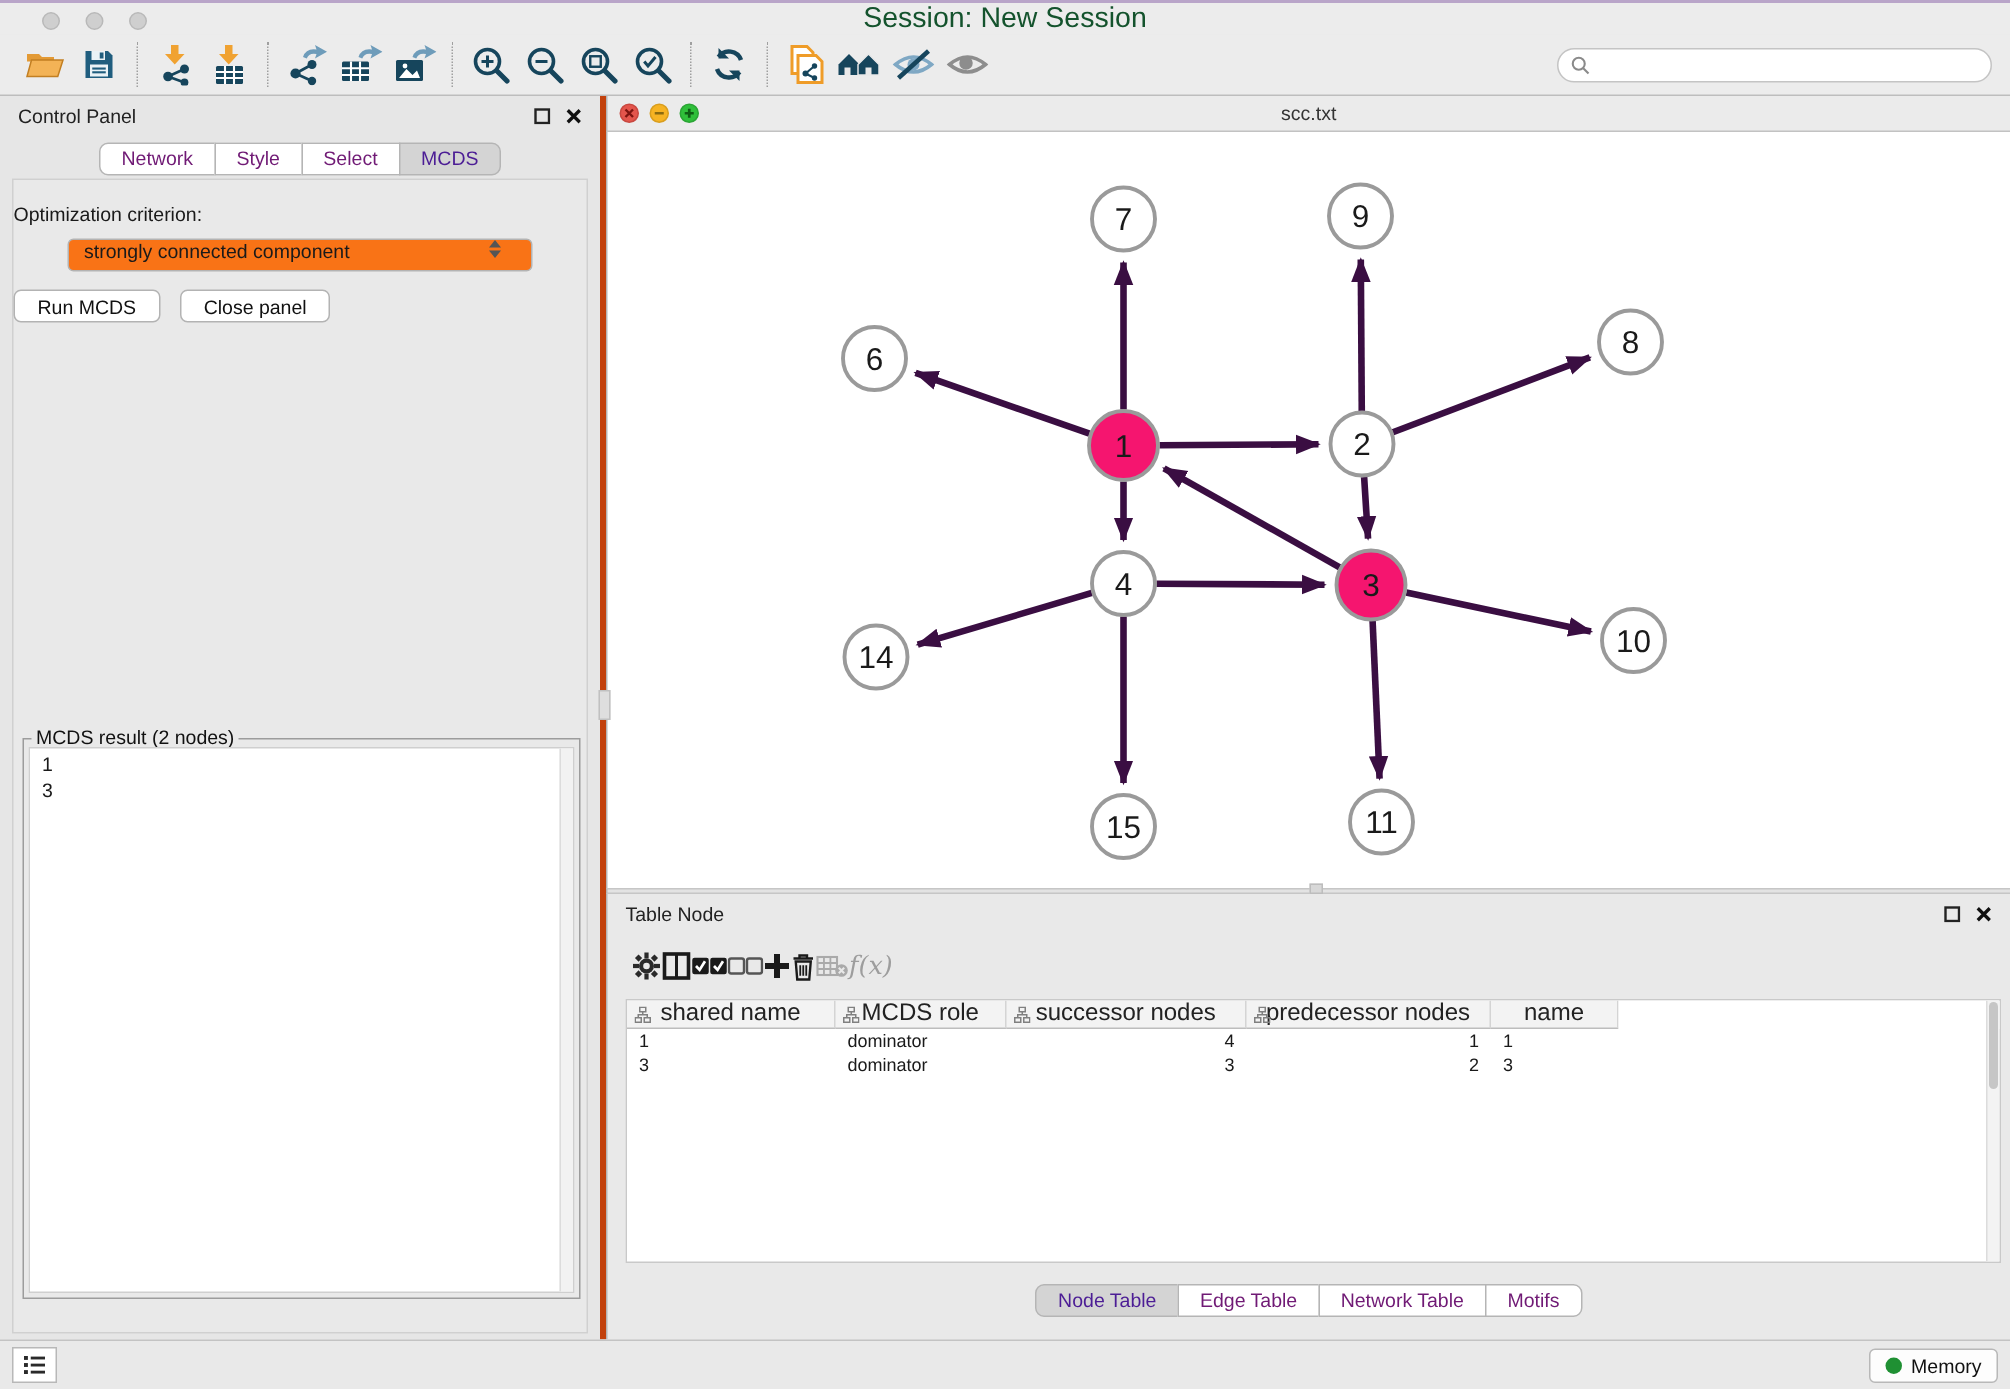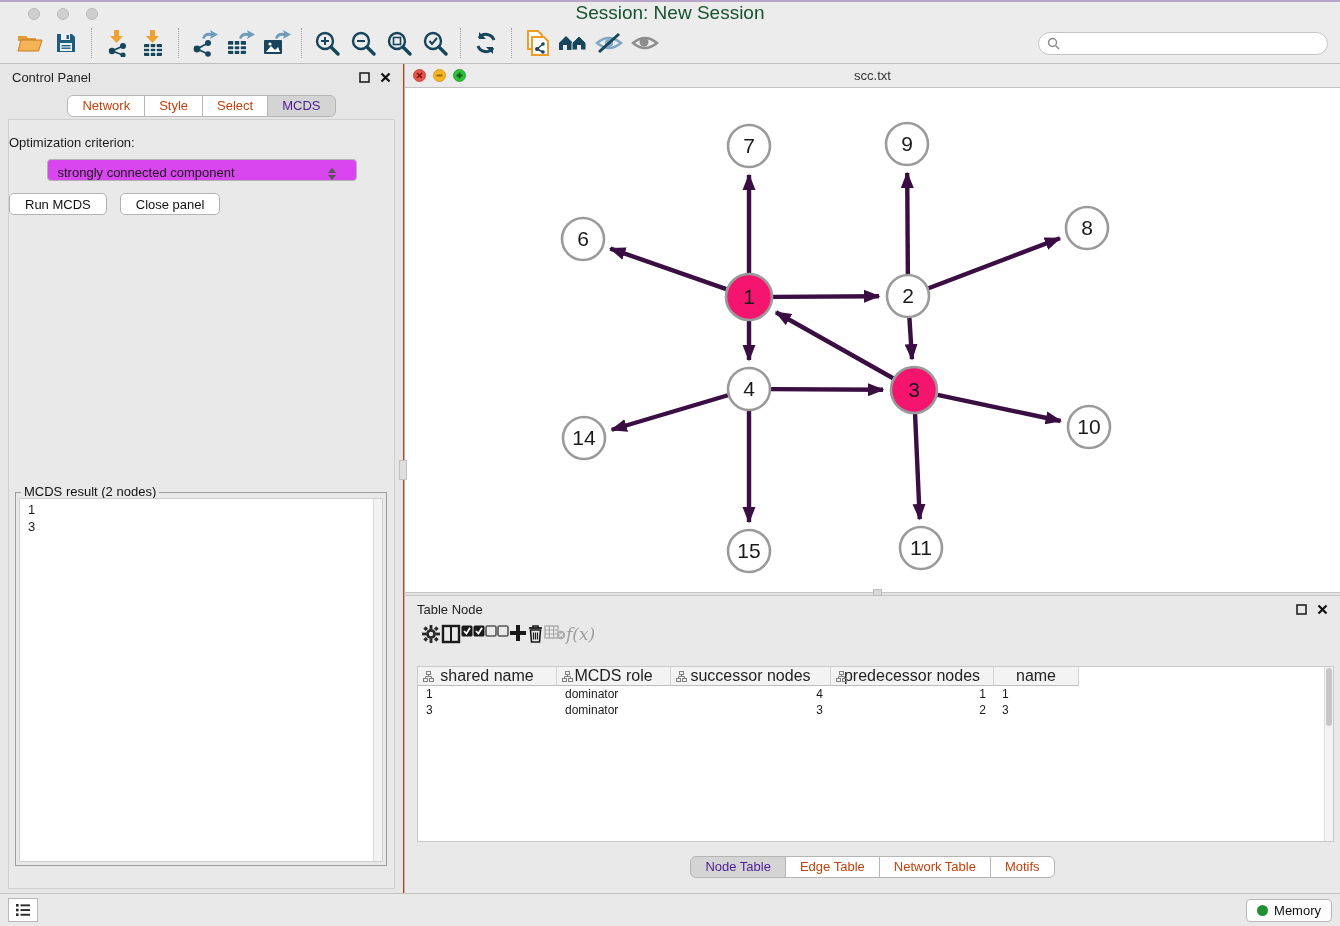--- a/index.html
+++ b/index.html
@@ -25,42 +25,42 @@
   .tbtn { width:36px; height:32px; display:flex; align-items:center; justify-content:center; }
   .tbsep { width:0; height:30px; border-left:1px dotted #9f9f9f; margin:0 7px; }
   .searchbox {
     margin-left:auto; margin-right:12px; width:290px; height:23px;
     background:#fff; border:1px solid #c4c4c4; border-radius:12px;
     display:flex; align-items:center; padding-left:8px; gap:5px;
   }
   .searchbox input { border:none; outline:none; flex:1; font-size:12px; background:transparent; font-family:"Liberation Sans",sans-serif; }
   
   .main { display:flex; height:829px; }
-  .cpanel { width:404px; border-right:1px solid #c2410c; position:relative; background:#e6e6e6; }
+  .cpanel { width:404px; border-right:4px solid #c2410c; position:relative; background:#e6e6e6; }
   .rightcol { width:936px; display:flex; flex-direction:column; position:relative; }
   
   .panel-head { height:26px; display:flex; align-items:center; padding:0 12px; }
   .panel-head .ph-title { font-size:13px; color:#222; }
   .panel-head .ph-btns { margin-left:auto; display:flex; gap:10px; align-items:center; }
   .tabsrow { display:flex; justify-content:center; margin-top:5px; height:22px; }
   .tab {
     font-size:13px; padding:2px 14px 3px; background:#fff; border:1px solid #b5b5b5;
-    margin-left:-1px; cursor:default; color:#c2410c; line-height:16px;
+    margin-left:-1px; cursor:default; color:#701a75; line-height:16px;
   }
   .tab:first-child { border-radius:6px 0 0 6px; margin-left:0; }
   .tab:last-child { border-radius:0 6px 6px 0; }
   .tab.tab-selected { background:#d4d4d4; color:#4c1d95; border-color:#b5b5b5; }
   .cp-content {
     position:absolute; left:8px; right:8px; top:55px; bottom:4px;
     background:#e9e9e9; border:1px solid #d0d0d0;
   }
   .opt-label { text-align:left; margin-top:15px; font-size:13px; }
   .selectbox {
-    margin:9px auto 0; width:310px; height:22px; background:#d946ef;
-    border:1px solid #b3b3b3; border-radius:4px; display:flex; align-items:flex-end;
+    margin:9px auto 0; width:310px; height:22px; background:#f97316;
+    border:1px solid #b3b3b3; border-radius:4px; display:flex; align-items:flex-start;
     padding:0 20px 0 10px; font-size:13px;
   }
   .selectbox .stepper { margin-left:auto; display:flex; flex-direction:column; gap:2px; align-items:center; }
   .tri-up { width:0;height:0;border-left:4px solid transparent;border-right:4px solid transparent;border-bottom:5px solid #555; }
   .tri-dn { width:0;height:0;border-left:4px solid transparent;border-right:4px solid transparent;border-top:5px solid #555; }
   .btnrow { display:flex; justify-content:flex-start; gap:13px; margin-top:12px; }
   .pushbtn {
     height:22px; background:#fff; border:1px solid #b3b3b3; border-radius:5px;
     font-size:13px; padding:0 15px; font-family:"Liberation Sans",sans-serif; color:#111;
   }
@@ -89,21 +89,21 @@
   .nlight svg { display:block; }
   .nl-red { background:#e4554c; border:1px solid #c84840; }
   .nl-yellow { background:#f6b323; border:1px solid #d99e1e; }
   .nl-green { background:#2fbf3a; border:1px solid #2aa534; }
   .canvas { height:504px; background:#fff; border-left:1px solid #b5b5b5; position:relative; }
   .hdivider { height:4px; background:#e3e3e3; border-top:1px solid #c6c6c6; border-bottom:1px solid #c6c6c6; position:relative; border-left:1px solid #b5b5b5;}
   .hgrip { position:absolute; left:50%; top:-4px; width:9px; height:7px; background:#d8d8d8; border:1px solid #bdbdbd; }
   .vgrip { position:absolute; left:-5px; top:396px; width:8px; height:20px; background:#dedede; border:1px solid #c0c0c0; z-index:5; }
   
   .tpanel { flex:1; background:#e9e9e9; border-left:1px solid #b5b5b5; display:flex; flex-direction:column; position:relative; }
-  .t-toolbar { height:40px; display:flex; align-items:flex-start; padding-left:16px; margin-top:2px; }
+  .t-toolbar { height:40px; display:flex; align-items:center; padding-left:16px; margin-top:2px; }
   .t-toolbar .ticon { display:flex; align-items:center; justify-content:center; }
   .fx { font-family:"DejaVu Serif", serif; font-style:italic; font-size:17px; color:#9d9d9d; }
   .ntable {
     margin:2px 6px 0 12px; background:#fff; border:1px solid #c9c9c9;
     height:176px; position:relative; overflow:hidden;
   }
   .nt-header { display:flex; height:19px; background:#f3f3f3; }
   .th {
     position:relative; display:flex; align-items:center; justify-content:center;
     border-right:1px solid #d4d4d4; border-bottom:1px solid #bdbdbd;

